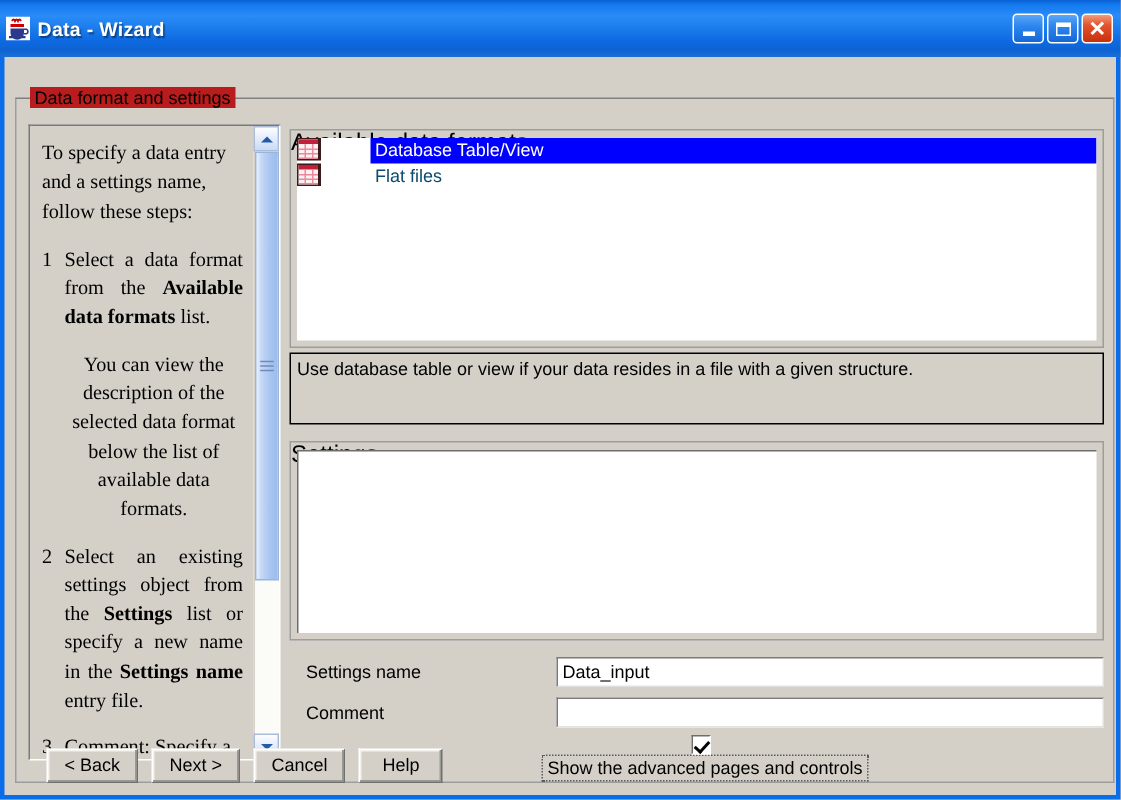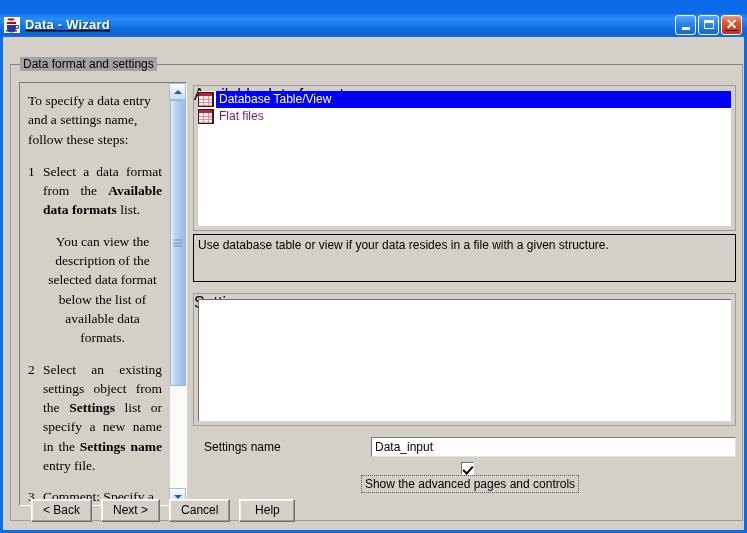--- a/index.html
+++ b/index.html
@@ -15,29 +15,28 @@
   #window {
     position: absolute; left: 0; top: 0;
     width: 747px; height: 533px;
     background: #0a6ce8;
     padding: 0 3px 3px 3px;
     display: flex; flex-direction: column;
   }
 
   
   #titlebar {
-    height: 25px;
+    height: 38px;
     background: linear-gradient(to bottom,
         #0b60d4 0%, #1379ef 8%, #2a8cf7 28%,
         #1e7fee 45%, #0d6ae2 72%, #0f62d2 88%, #1a6fd8 100%);
     display: flex; align-items: center;
     padding: 0 2px 0 4px;
     flex: none;
-    margin: 12px -3px 0 -3px;
-    text-decoration: underline;
+    margin: 0 -3px 0 -3px;
   }
   #title-icon {
     width: 16px; height: 16px;
     margin-right: 5px;
     position: relative;
     flex: none;
   }
   #title-text {
     color: #ffffff;
     font-size: 13px;
@@ -87,21 +86,21 @@
 
   
   .group {
     position: absolute;
     border: 1px solid #9d9d9d;
     border-top-color: #808080;
   }
   .group > .glabel {
     position: absolute;
     top: -8px; left: 9px;
-    background: #a3a3a3;
+    background: #b91c1c;
     padding: 0 3px;
     font-size: 12px;
     color: #000;
     white-space: nowrap;
   }
 
   
   #grp-outer { left: 7px; top: 27px; width: 733px; height: 457px; }
 
   
@@ -196,30 +195,31 @@
     margin-top: 15px;
   }
   #formats-list {
     position: absolute;
     left: 4px; top: 5px; right: 4px; bottom: 4px;
     background: #ffffff;
     border: none;
     overflow: hidden;
   }
   .fmt-row {
-    display: flex; align-items: center;
+    display: flex; 
     height: 17px;
     cursor: pointer;
     padding-left: 0px;
+    gap: 31px;
   }
   .fmt-row.selected .fmt-label {
     background: #0000ff; color: #ffffff;
   }
   .fmt-label {
-    font-size: 12px; color: #701a75;
+    font-size: 12px; color: #0c4a6e;
     padding: 1px 2px 1px 3px;
     white-space: nowrap;
     flex: 1;
     line-height: 15px;
   }
   .tbl-icon {
     width: 16px; height: 15px;
     flex: none;
     margin-right: 2px;
     position: relative;
@@ -462,20 +462,24 @@
         <div id="grp-settings">
           <div class="glabel">Settings</div>
           <div id="settings-list"></div>
         </div>
 
         <div id="fields">
           <div class="field-row">
             <div class="field-label">Settings name</div>
             <input class="field-input" type="text" value="Data_input" style="">
           </div>
+          <div class="field-row">
+            <div class="field-label">Comment</div>
+            <input class="field-input" type="text" value="" style="">
+          </div>
         </div>
 
         <div id="chk-row">
           <div id="chk-box"></div>
           <div id="chk-label">Show the advanced pages and controls</div>
         </div>
 
       </div>
     </div>
 

